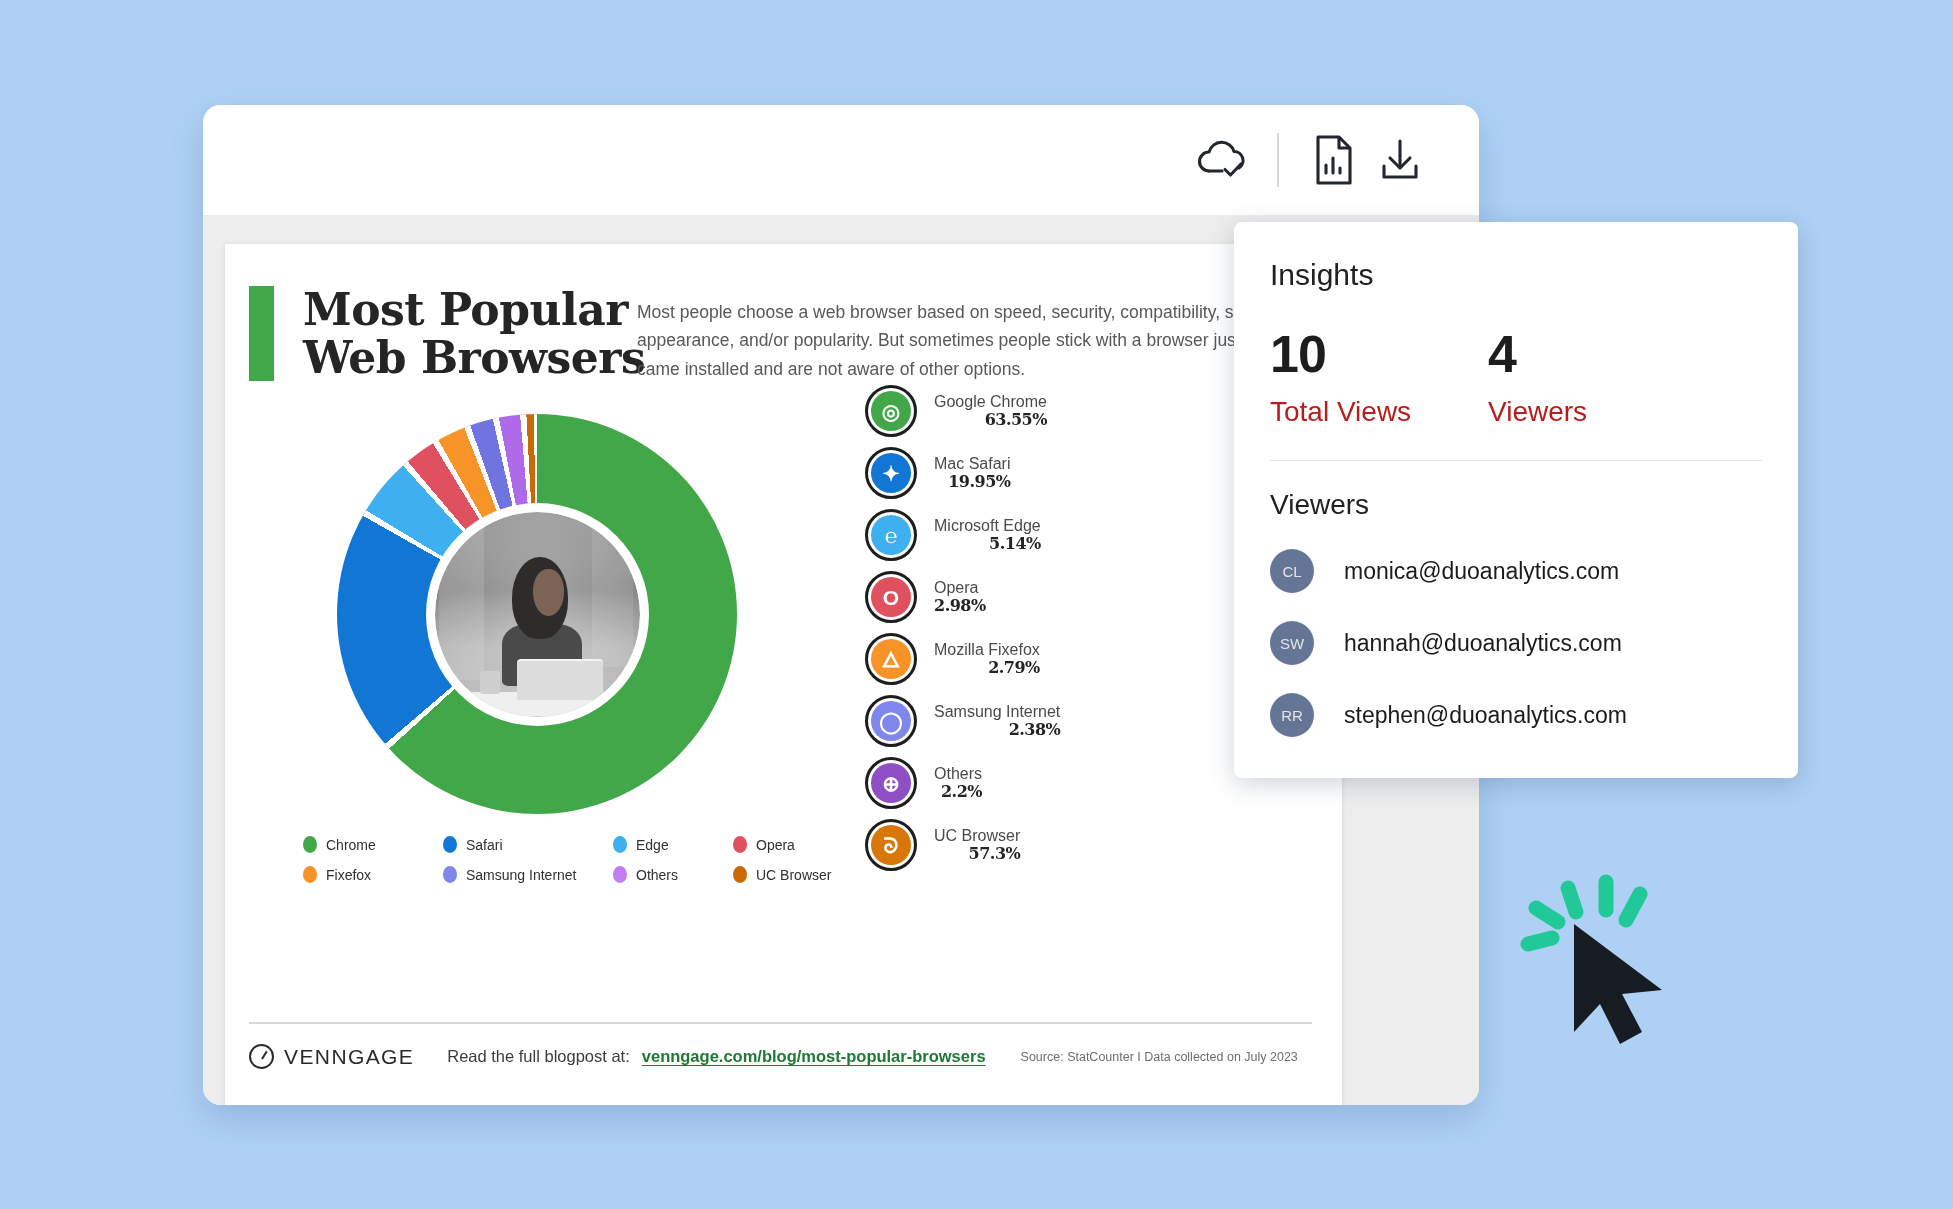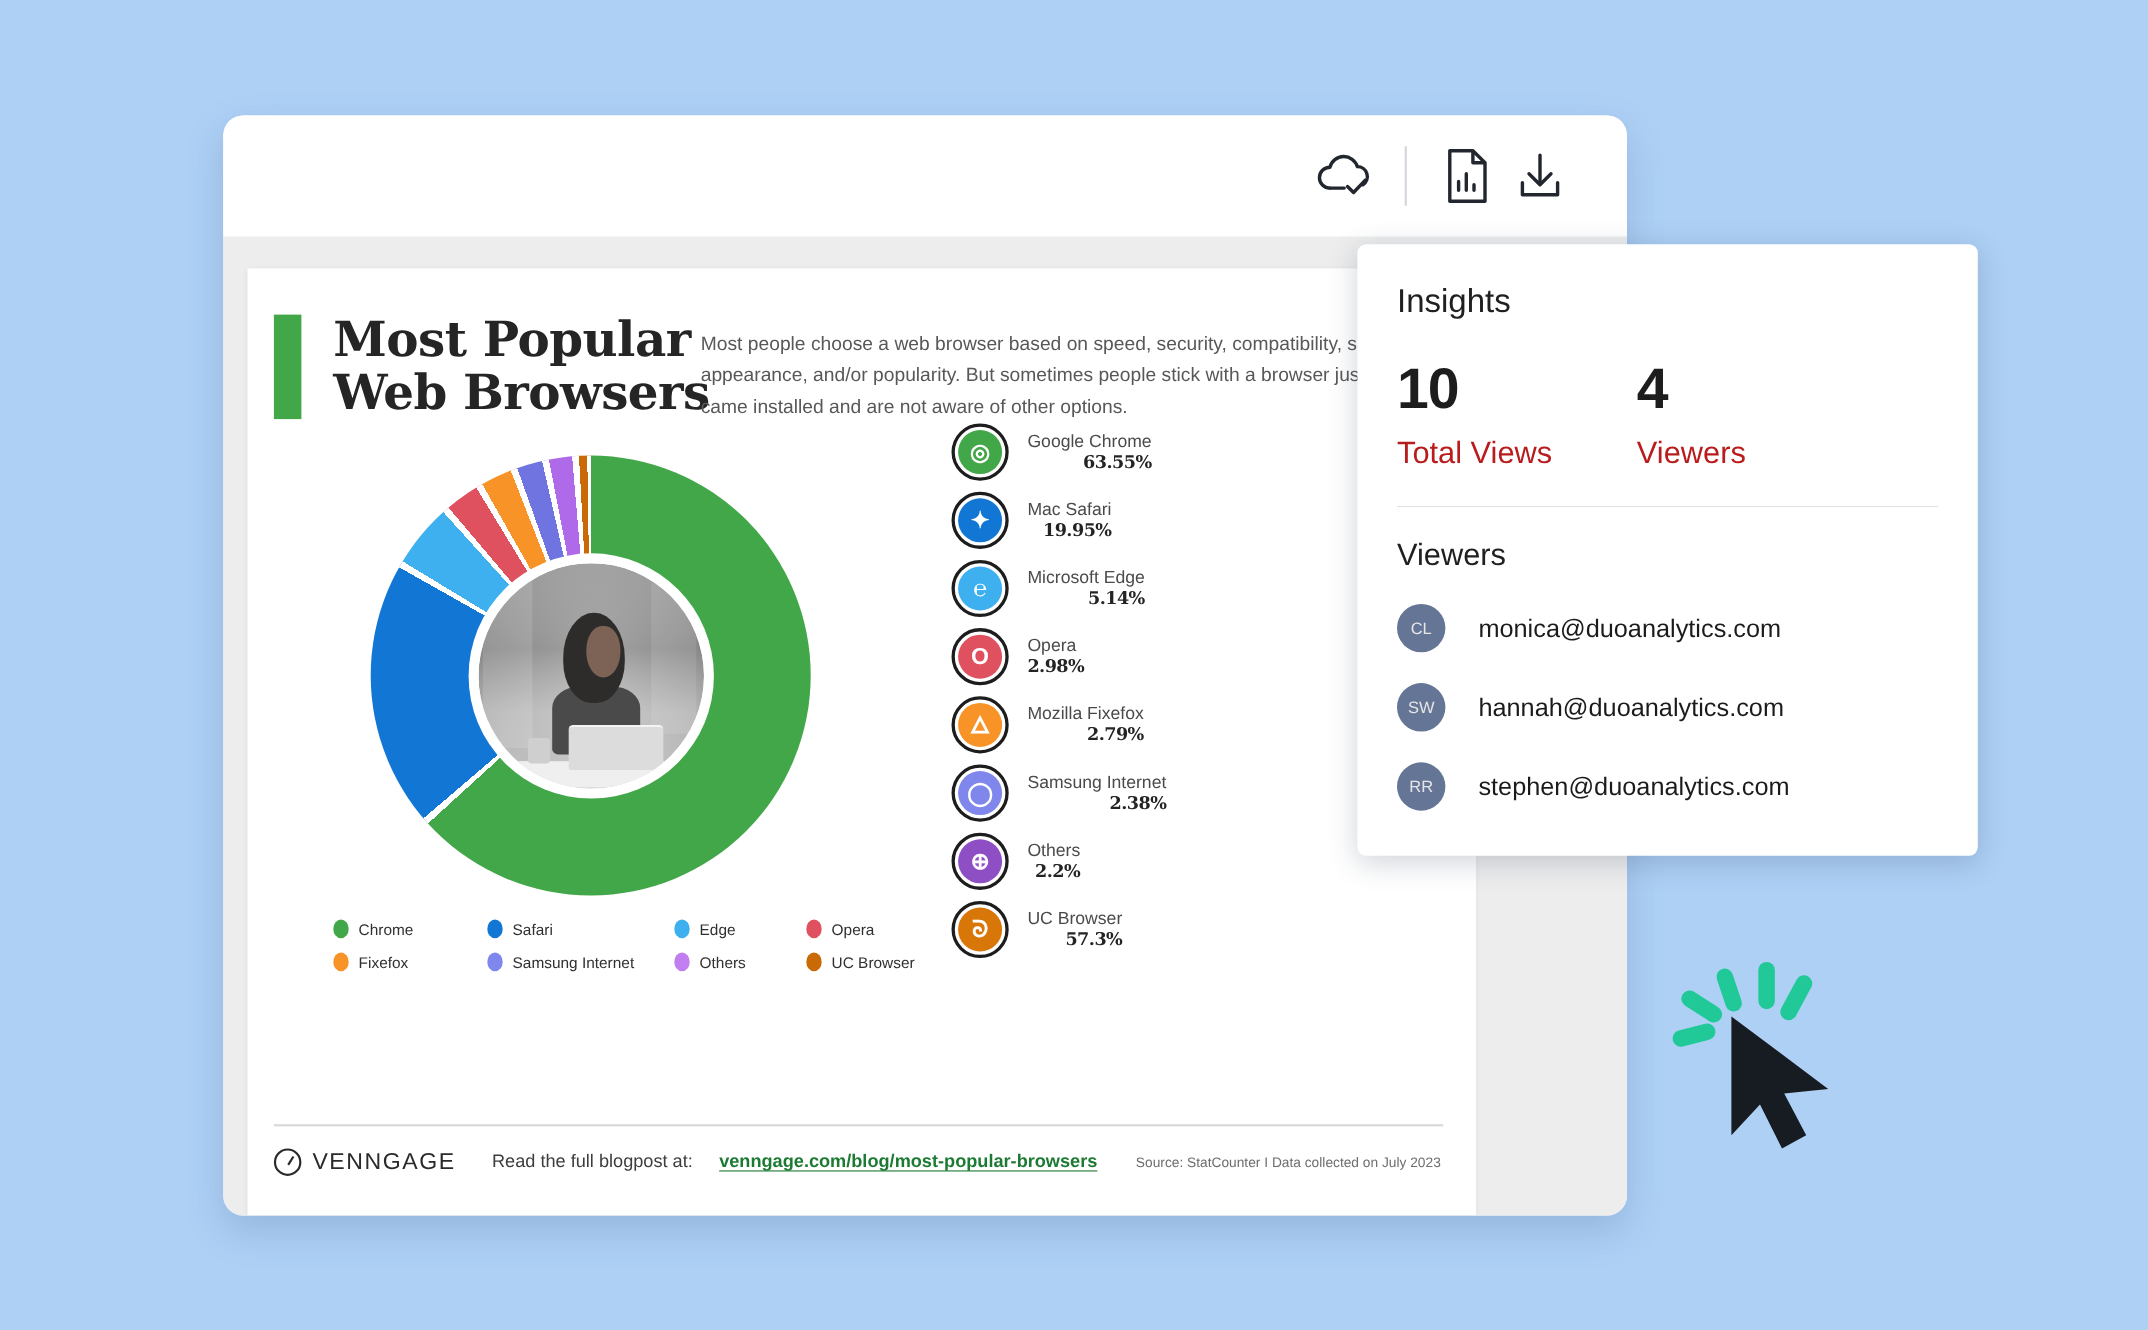--- a/index.html
+++ b/index.html
@@ -217,21 +217,21 @@
   .vg-mark::after {
     content: ""; position: absolute;
     left: 50%; top: 4px; width: 2px; height: 9px;
     background: #2a2a2a; transform: translateX(-50%) rotate(32deg);
     transform-origin: bottom center;
   }
   .vg-name {
     font-size: 21px; letter-spacing: 1.4px; color: #2a2a2a;
     margin-right: 33px;
   }
-  .foot-read { margin-right: 24px; }
+  .foot-read { margin-right: 12px; }
   .foot-link {
     color: #1d7a33; font-weight: 700;
     text-decoration: underline; text-underline-offset: 3px;
     cursor: pointer;
   }
   .foot-source {
     margin-left: 35px;
     font-size: 12.5px; color: #6e6e6e; white-space: nowrap;
   }
 

